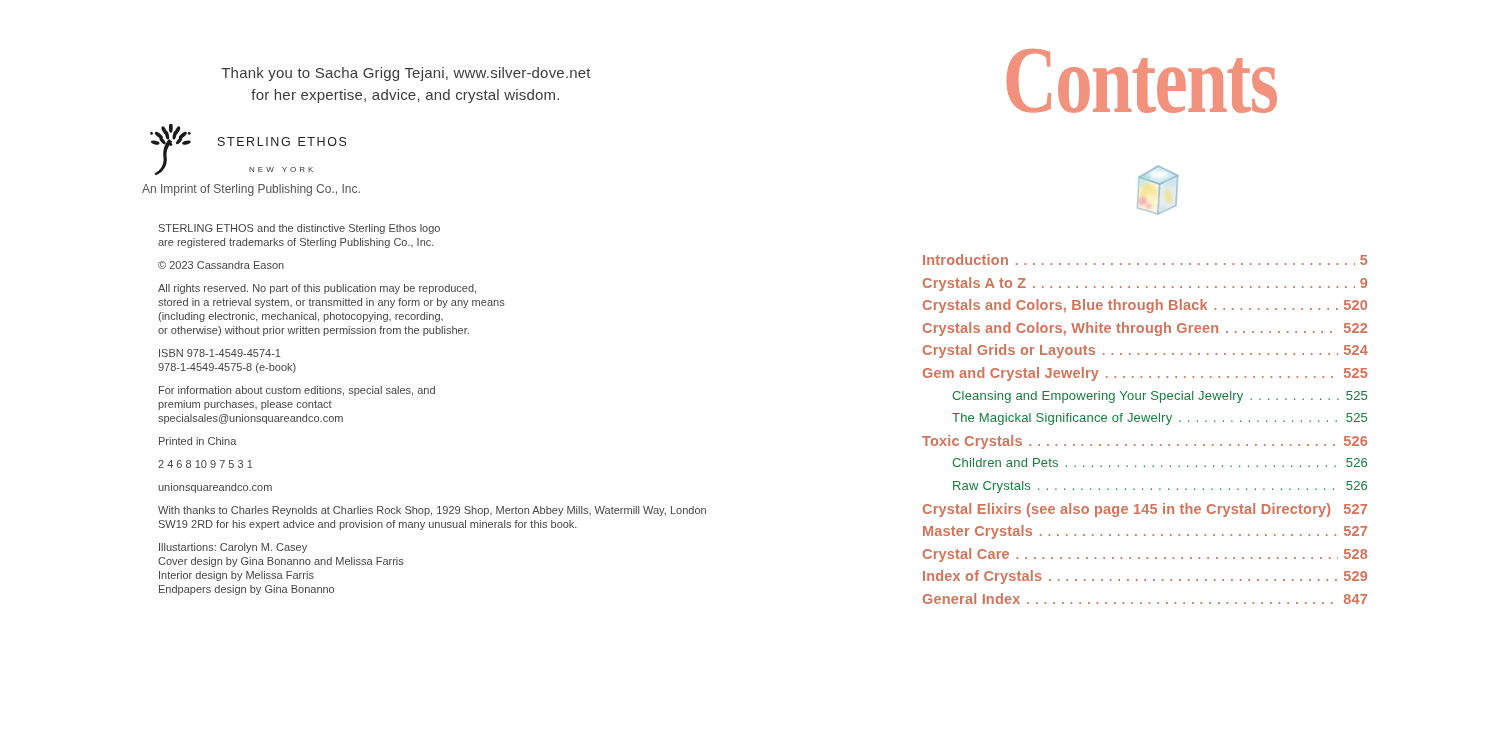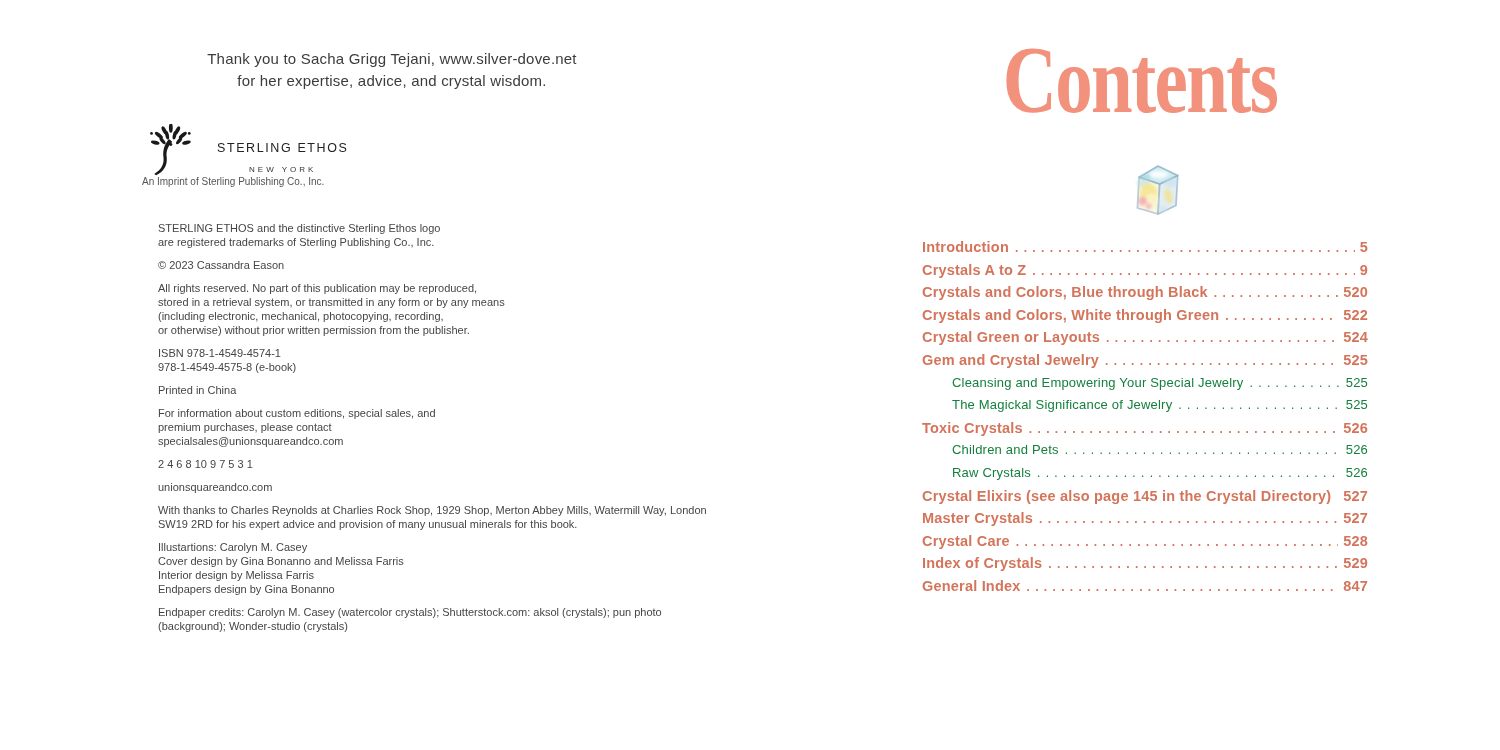--- a/index.html
+++ b/index.html
@@ -5,45 +5,45 @@
   html,body{margin:0;padding:0;background:#ffffff;width:1500px;height:750px;overflow:hidden;}
   body{font-family:"Liberation Sans",sans-serif;color:#444;position:relative;}
   .page{position:absolute;top:0;height:750px;}
   .page-left{left:0;width:760px;}
   .page-right{left:760px;width:740px;}
 
   
   .dedication{
     position:absolute;left:142px;top:46px;width:496px;
     text-align:center;font-size:15px;line-height:22px;color:#3c3c3c;
-    letter-spacing:.2px;white-space:pre-line;margin:2px;
+    letter-spacing:.2px;white-space:pre-line;margin:16px;
   }
   .publisher-block{position:absolute;left:146px;top:124px;}
   .logo-row{display:flex;align-items:flex-end;gap:23px;}
   .tree-logo{width:46px;height:52px;flex:0 0 auto;margin-right:2px;}
   .logo-text{padding-bottom:2px;}
   .logo-name{font-size:12.5px;letter-spacing:1.6px;color:#222;font-weight:500;}
-  .logo-city{font-size:8px;letter-spacing:3px;color:#333;text-align:center;margin-top:10px;}
-  .imprint{font-size:10px;color:#555;margin-left:-4px;}
+  .logo-city{font-size:8px;letter-spacing:3px;color:#333;text-align:center;margin-top:16px;}
+  .imprint{font-size:12px;color:#555;margin-top:6px;margin-left:-4px;}
 
   .copy-blocks{position:absolute;left:142px;top:221px;width:650px;}
   .copy-blocks p{margin:0 16px 9px;font-size:11px;line-height:14px;color:#454545;white-space:pre-line;}
   .copy-blocks p i{font-style:italic;}
 
   
   .contents-title{
     position:absolute;left:160px;top:28px;width:440px;margin:0;
     font-family:"Liberation Serif",serif;font-weight:700;
     font-size:96px;line-height:104px;color:#F2917C;
     text-align:center;transform:scaleX(.78);transform-origin:50% 0;
     letter-spacing:-2px;
   }
   .crystal-icon{position:absolute;left:368px;top:158px;width:60px;height:64px;}
 
-  .toc{position:absolute;left:162px;top:239px;width:446px;}
+  .toc{position:absolute;left:162px;top:252px;width:446px;}
   .toc-row{display:flex;align-items:baseline;height:22.6px;}
   .toc-row.main{color:#D4755B;font-size:14.5px;font-weight:700;letter-spacing:.2px;}
   .toc-row.sub{color:#15803d;font-size:13px;font-weight:400;padding-left:30px;letter-spacing:.2px;}
   .toc-label{white-space:nowrap;}
   .toc-leader{flex:1;overflow:hidden;white-space:nowrap;margin:0 5px 0 6px;}
   .toc-leader::after{
     content:". . . . . . . . . . . . . . . . . . . . . . . . . . . . . . . . . . . . . . . . . . . . . . . . . . . . . . . . . . . . . . . . . . . . . . . . . . . . . . . . . . . . . . . .";
     font-size:12px;font-weight:700;letter-spacing:1px;
   }
   .toc-row.sub .toc-leader::after{font-weight:400;}
@@ -91,34 +91,32 @@
     <div class="copy-blocks">
       <p>STERLING ETHOS and the distinctive Sterling Ethos logo
 are registered trademarks of Sterling Publishing Co., Inc.</p>
       <p>© 2023 Cassandra Eason</p>
       <p>All rights reserved. No part of this publication may be reproduced,
 stored in a retrieval system, or transmitted in any form or by any means
 (including electronic, mechanical, photocopying, recording,
 or otherwise) without prior written permission from the publisher.</p>
       <p>ISBN 978-1-4549-4574-1
 978-1-4549-4575-8 (e-book)</p>
-      <p>Printed in China</p>
       <p>For information about custom editions, special sales, and
 premium purchases, please contact
 specialsales@unionsquareandco.com</p>
+      <p>Printed in China</p>
       <p>2 4 6 8 10 9 7 5 3 1</p>
       <p>unionsquareandco.com</p>
       <p>With thanks to Charles Reynolds at Charlies Rock Shop, 1929 Shop, Merton Abbey Mills, Watermill Way, London
 SW19 2RD for his expert advice and provision of many unusual minerals for this book.</p>
       <p>Illustartions: Carolyn M. Casey
 Cover design by Gina Bonanno and Melissa Farris
 Interior design by Melissa Farris
 Endpapers design by Gina Bonanno</p>
-      <p>Endpaper credits: Carolyn M. Casey (watercolor crystals); Shutterstock.com:  aksol (crystals); pun photo
-(background); Wonder-studio (crystals)</p>
     </div>
   </section>
 
   <section class="page page-right">
 
     <h1 class="contents-title">Contents</h1>
 
     <svg class="crystal-icon" viewBox="0 0 70 72">
       <defs>
         <filter id="soft" x="-50%" y="-50%" width="200%" height="200%">
@@ -161,21 +159,21 @@
         <span class="toc-page">520</span>
       </div>
 
       <div class="toc-row main">
         <span class="toc-label">Crystals and Colors, White through Green</span>
         <span class="toc-leader"></span>
         <span class="toc-page">522</span>
       </div>
 
       <div class="toc-row main">
-        <span class="toc-label">Crystal Green or Layouts</span>
+        <span class="toc-label">Crystal Grids or Layouts</span>
         <span class="toc-leader"></span>
         <span class="toc-page">524</span>
       </div>
 
       <div class="toc-row main">
         <span class="toc-label">Gem and Crystal Jewelry</span>
         <span class="toc-leader"></span>
         <span class="toc-page">525</span>
       </div>
 

